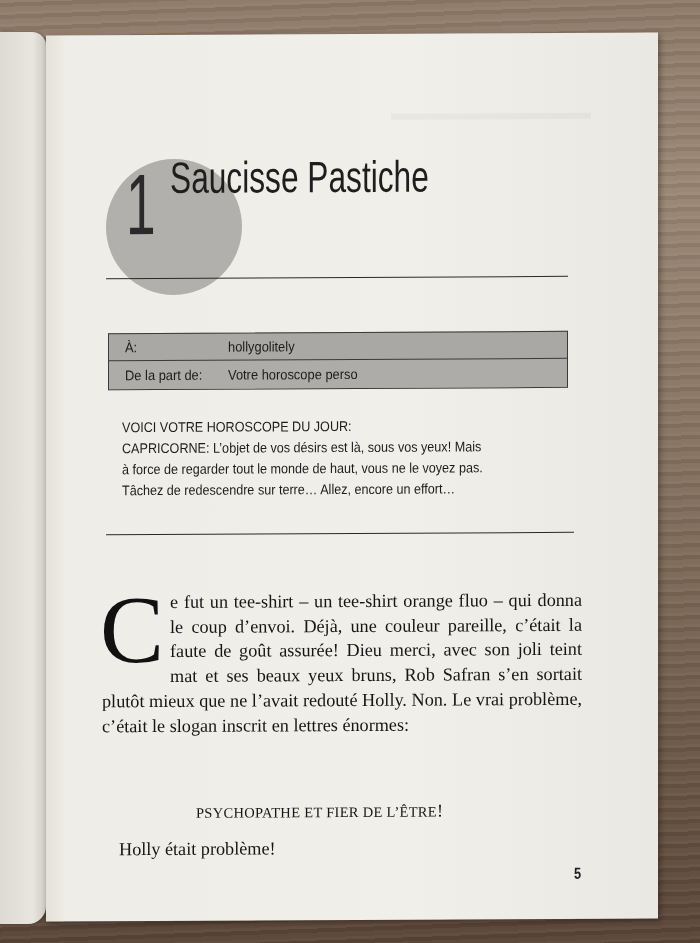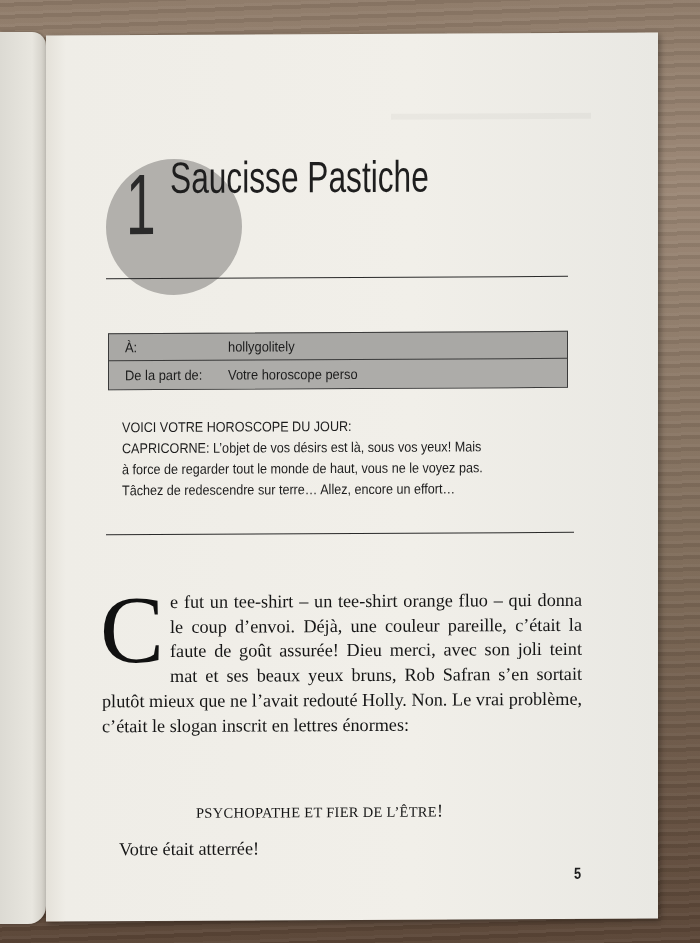--- a/index.html
+++ b/index.html
@@ -144,16 +144,16 @@
 
   <div class="body-text">
     <span class="drop-cap">C</span>
     <p>e fut un tee-shirt – un tee-shirt orange fluo – qui donna le coup d’envoi. Déjà, une couleur pareille, c’était la faute de goût assurée! Dieu merci, avec son joli teint mat et ses beaux yeux bruns, Rob Safran s’en sortait plutôt mieux que ne l’avait redouté Holly. Non. Le vrai problème, c’était le slogan inscrit en lettres énormes:</p>
   </div>
 
   <div class="slogan">
     <span>PSYCHOPATHE ET FIER DE L’ÊTRE</span><span class="excl">!</span>
   </div>
 
-  <div class="closing">Votre était atterrée!</div>
+  <div class="closing">Holly était problème!</div>
 
   <div class="page-number">5</div>
 </div>
 
 </body></html>

